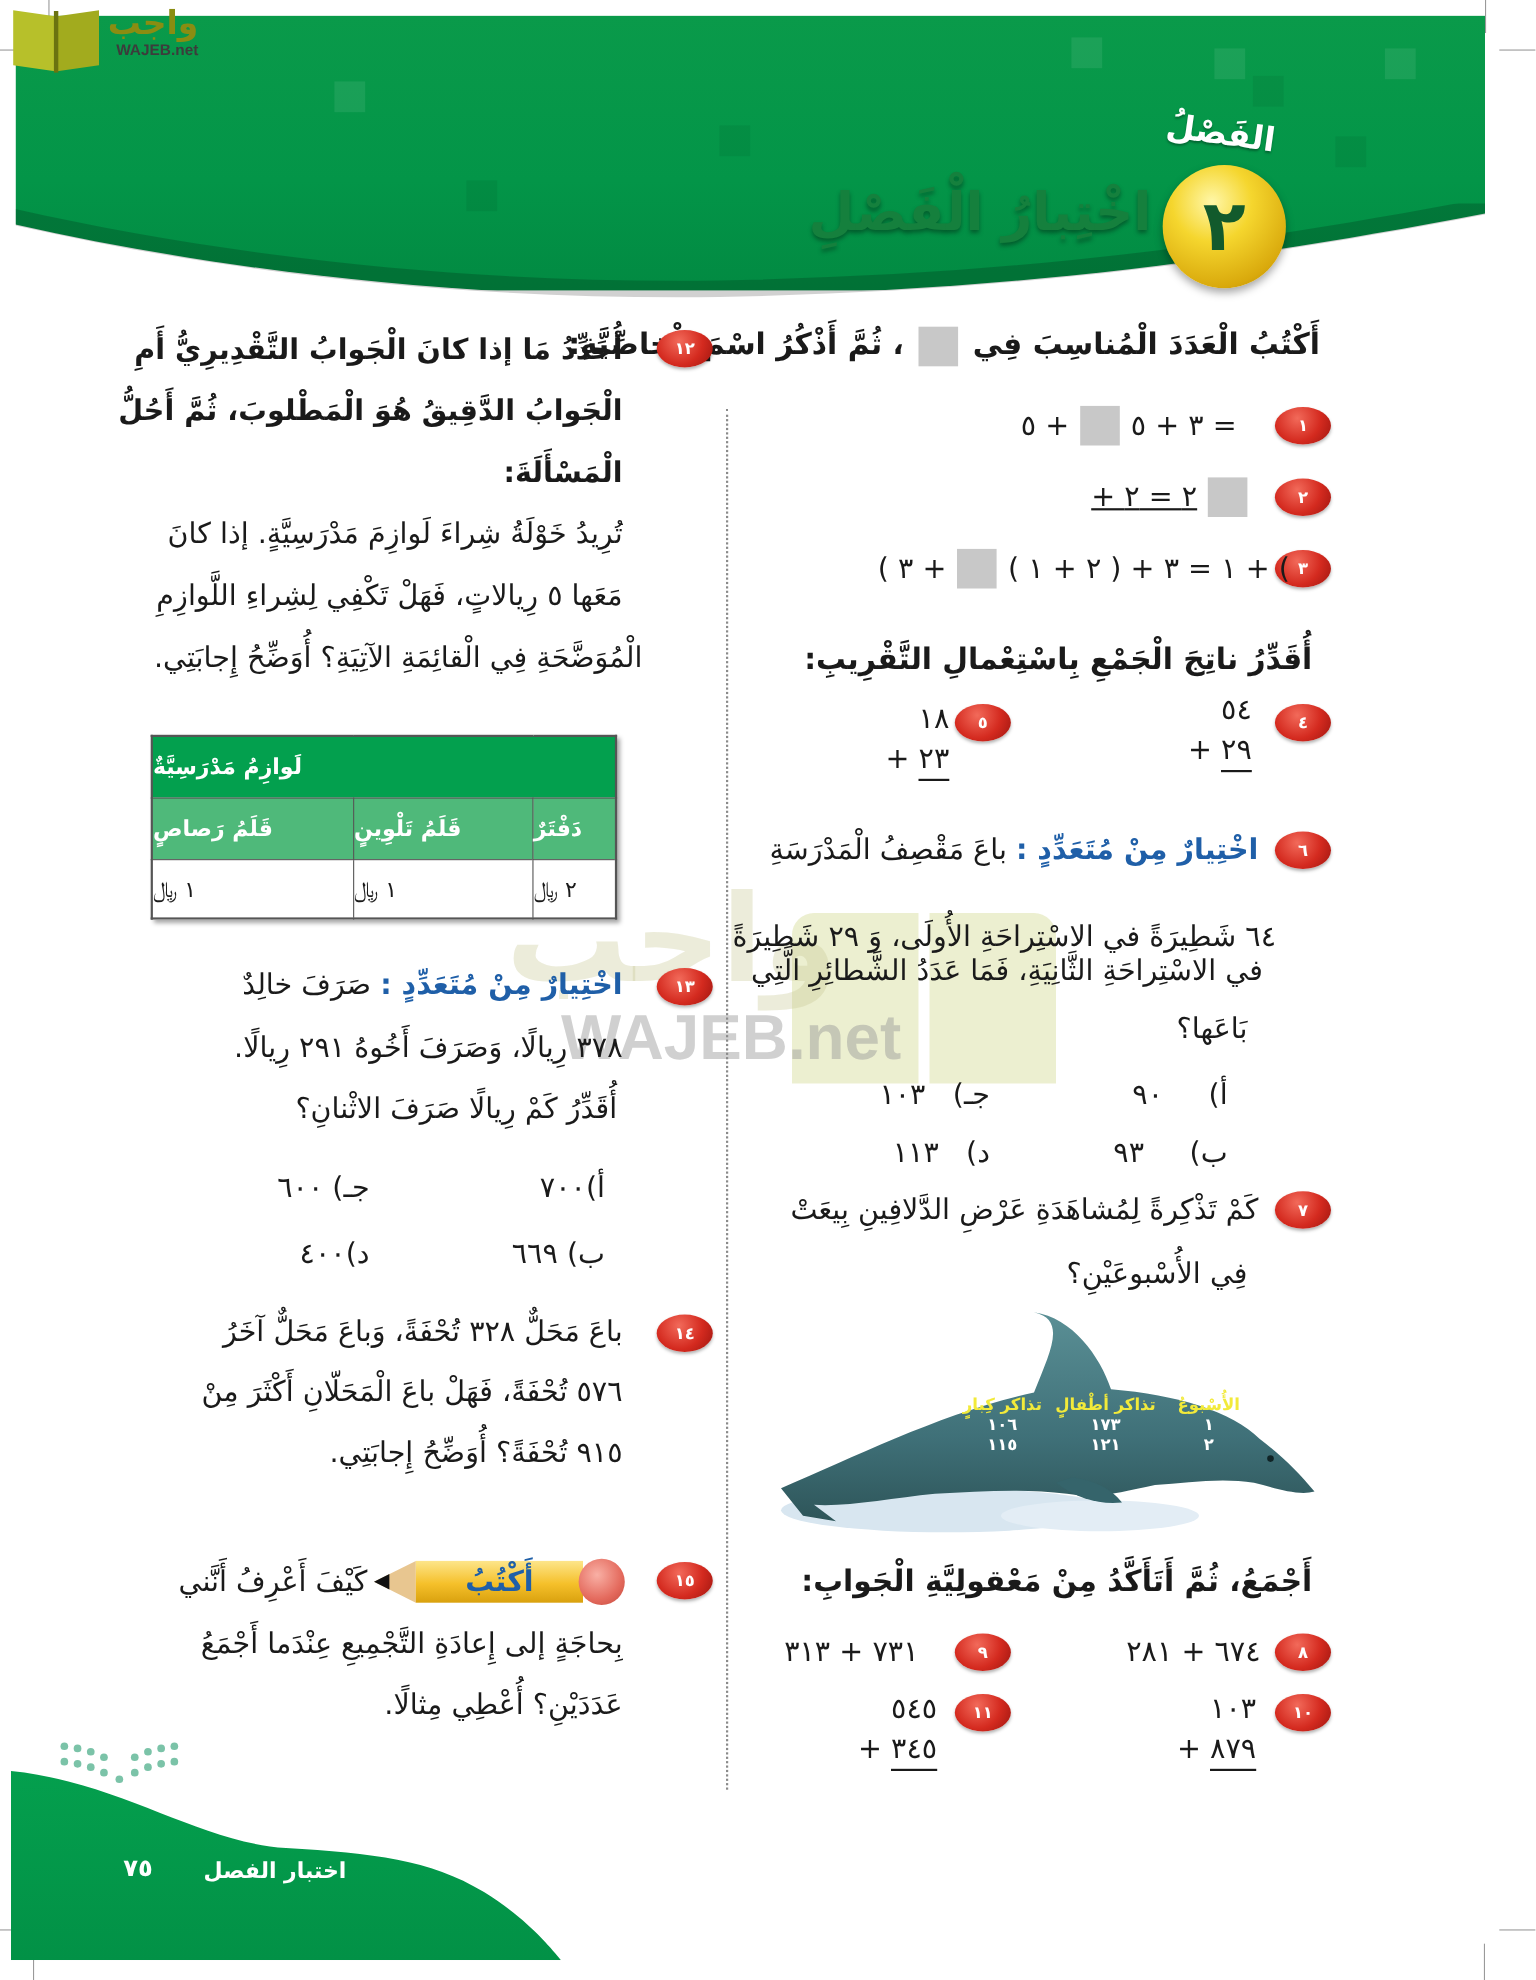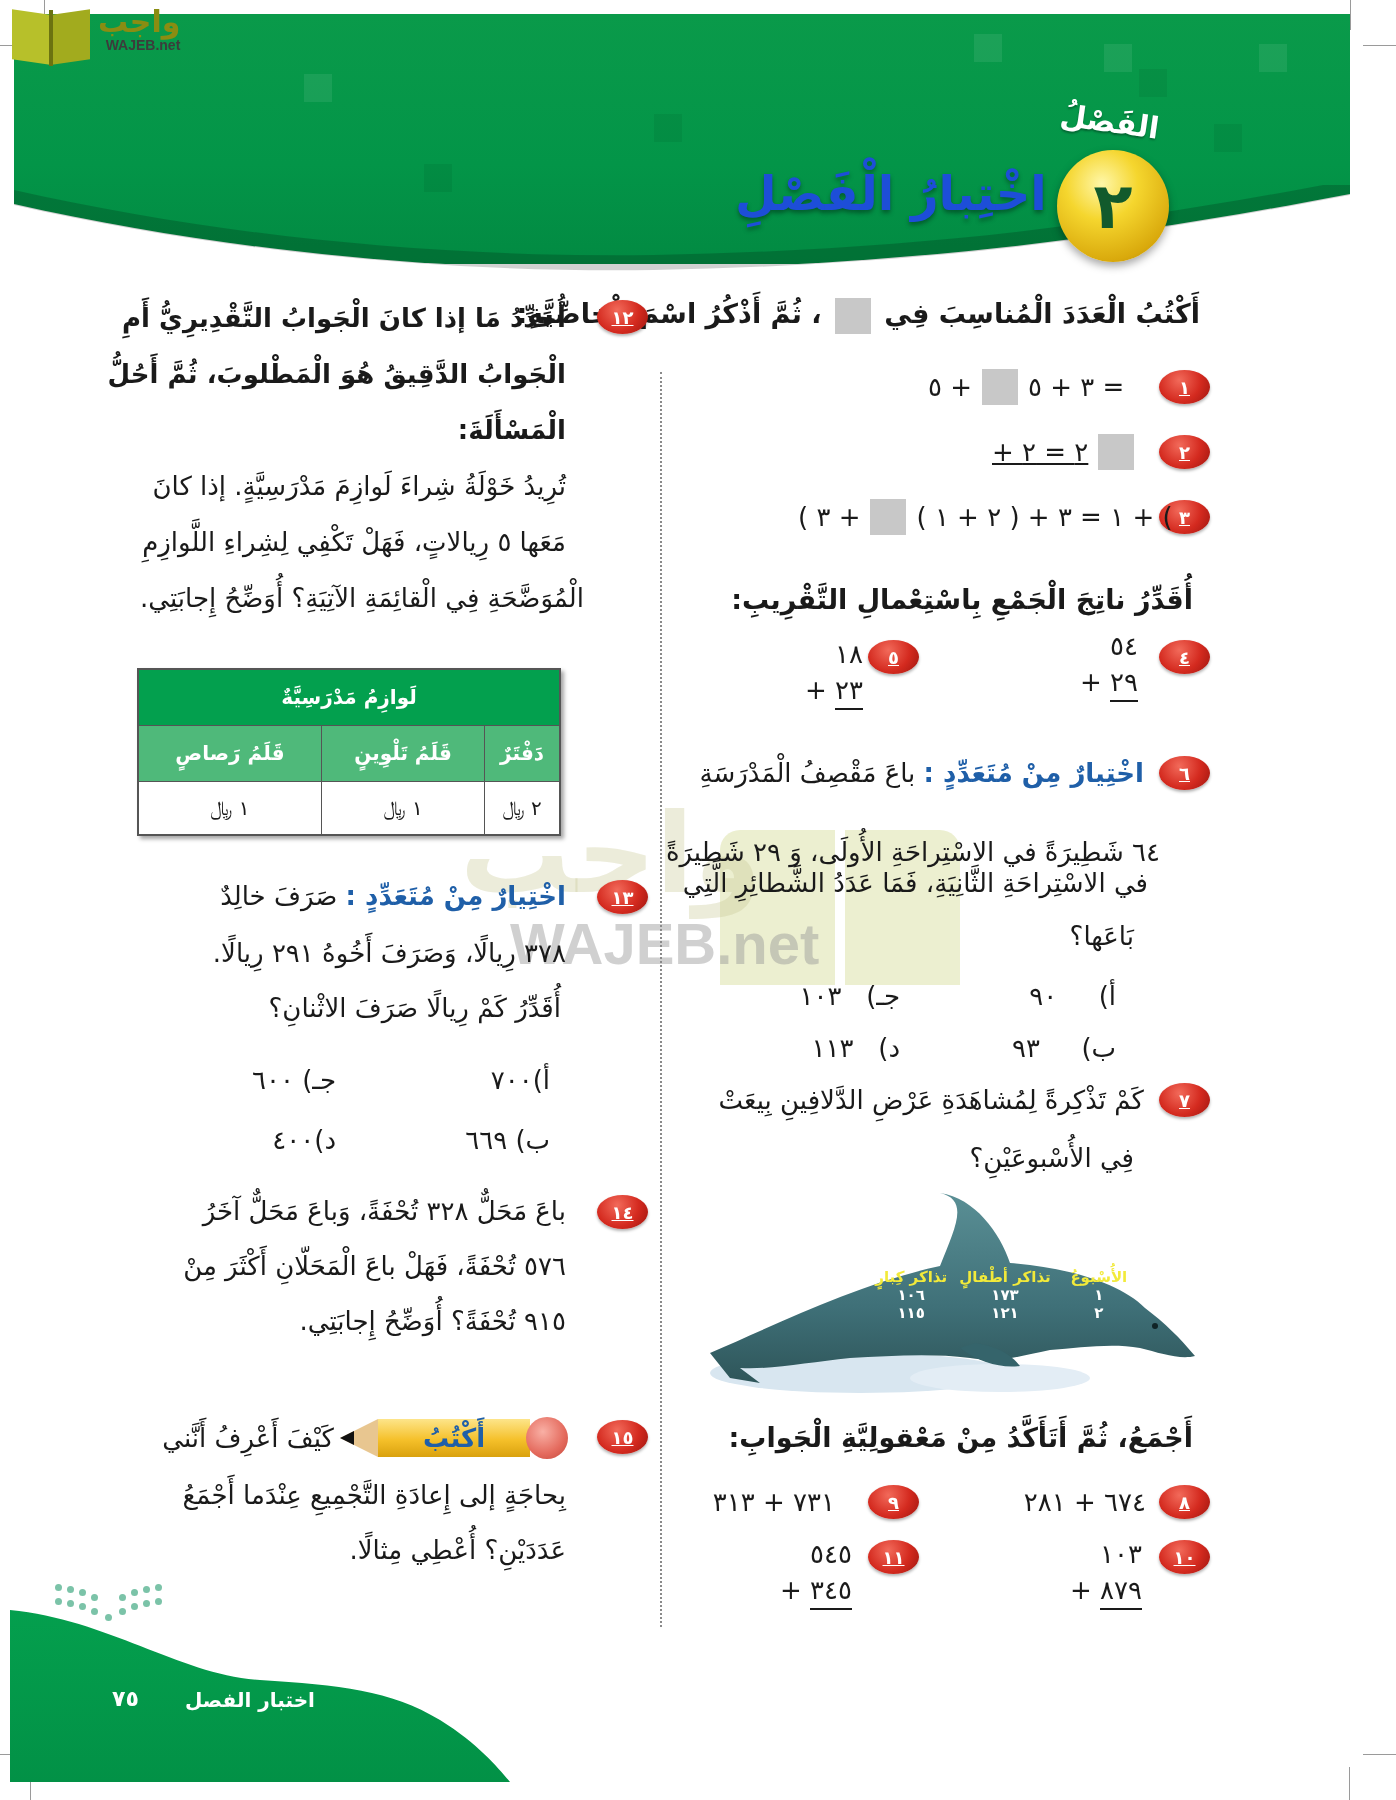--- a/index.html
+++ b/index.html
@@ -33,21 +33,21 @@
     .logo-book .spine { position: absolute; left: 39px; top: 4px; width: 4px; height: 56px; background: #6b7310; }
 
     .chapter-label { position: absolute; left: 1060px; top: 104px; font-size: 30px; font-weight: bold; color: #ffffff; transform: rotate(8deg); text-shadow: 0 2px 2px rgba(0,0,0,0.3); }
     .chapter-badge {
       position: absolute; left: 1057px; top: 150px; width: 112px; height: 112px; border-radius: 50%;
       background: radial-gradient(circle at 40% 30%, #fff7a8 0%, #f5d62e 35%, #d9a90c 75%, #a67c05 100%);
       box-shadow: 0 4px 8px rgba(0,0,0,0.35);
       display: flex; align-items: center; justify-content: center;
     }
     .chapter-badge span { font-size: 64px; font-weight: bold; color: #125a2c; line-height: 1; }
-    .page-title { position: absolute; left: 735px; top: 165px; font-size: 48px; font-weight: bold; color: #1d4ed8; text-shadow: 0 3px 4px rgba(0,0,0,0.35); white-space: nowrap; }
+    .page-title { position: absolute; left: 735px; top: 165px; font-size: 48px; font-weight: bold; color: #15803d; text-shadow: 0 3px 4px rgba(0,0,0,0.35); white-space: nowrap; }
 
     
     .divider { position: absolute; left: 660px; top: 372px; width: 0; height: 1255px; border-left: 2px dotted #8a8a8a; }
 
     
     .wm { position: absolute; left: 450px; top: 810px; width: 520px; height: 180px; pointer-events: none; }
     .wm-book { position: absolute; left: 270px; top: 20px; width: 240px; height: 160px; }
     .wm-book .pg { position: absolute; top: 0; width: 115px; height: 155px; background: rgba(200,210,120,0.35); }
     .wm-book .pg.l { left: 0; border-radius: 20px 0 0 0; }
     .wm-book .pg.r { right: 0; border-radius: 0 20px 0 0; }
@@ -56,36 +56,35 @@
 
     
     .t { position: absolute; font-family: "DejaVu Sans", sans-serif; font-size: 26px; line-height: 56px; direction: rtl; text-align: right; white-space: nowrap; color: #1a1a1a; }
     .bold { font-weight: bold; }
     .mc { color: #1f5fa8; font-weight: bold; }
     .ltr { direction: ltr; unicode-bidi: plaintext; }
 
     .qnum {
       position: absolute; width: 51px; height: 34px; border-radius: 50%;
       background: radial-gradient(circle at 40% 30%, #f26a5a 0%, #d42a1f 55%, #9c150f 100%);
-      color: #ffffff; font-size: 18px; font-weight: bold; display: flex; align-items: center; justify-content: center;
+      color: #ffffff; font-size: 15px; font-weight: bold; display: flex; align-items: center; justify-content: center;
       box-shadow: 0 2px 3px rgba(0,0,0,0.3);
-      text-decoration: underline;
     }
 
     .box { display: inline-block; width: 36px; height: 36px; background: #c8c8c8; vertical-align: middle; margin: 0 4px; }
 
     .eq { position: absolute; font-size: 26px; direction: ltr; white-space: nowrap; display: flex; align-items: center; gap: 10px; height: 40px; }
     .eq .box { width: 36px; height: 36px; margin: 0; }
 
     .vsum { position: absolute; direction: ltr; font-size: 26px; line-height: 36px; text-align: right; }
     .vsum .bot { border-bottom: 2px solid #1a1a1a; display: inline-block; }
 
     
     .supplies { position: absolute; left: 137px; top: 668px; width: 424px; border: 2px solid #555; box-shadow: 3px 3px 4px rgba(0,0,0,0.35); border-collapse: collapse; }
-    .supplies th, .supplies td { border: 1px solid #555; text-align: center; font-size: 20px; }
+    .supplies th, .supplies td { border: 1px solid #555; text-align: left; font-size: 20px; }
     .supplies .title-row th { background: #03a04e; color: #ffffff; height: 56px; font-weight: bold; }
     .supplies .head-row th { background: #4fb97a; color: #ffffff; height: 56px; font-weight: bold; }
     .supplies td { height: 54px; background: #ffffff; color: #1a1a1a; }
 
     
     .dolphin { position: absolute; left: 700px; top: 1188px; width: 500px; height: 210px; }
     .dolphin svg { position: absolute; left: 0; top: 0; }
     .dolphin-table { position: absolute; left: 165px; top: 80px; width: 280px; direction: rtl; }
     .dolphin-table .row { display: flex; justify-content: space-between; font-size: 15px; font-weight: bold; color: #f2ea3a; line-height: 18px; }
     .dolphin-table .row.v { color: #ffffff; }

